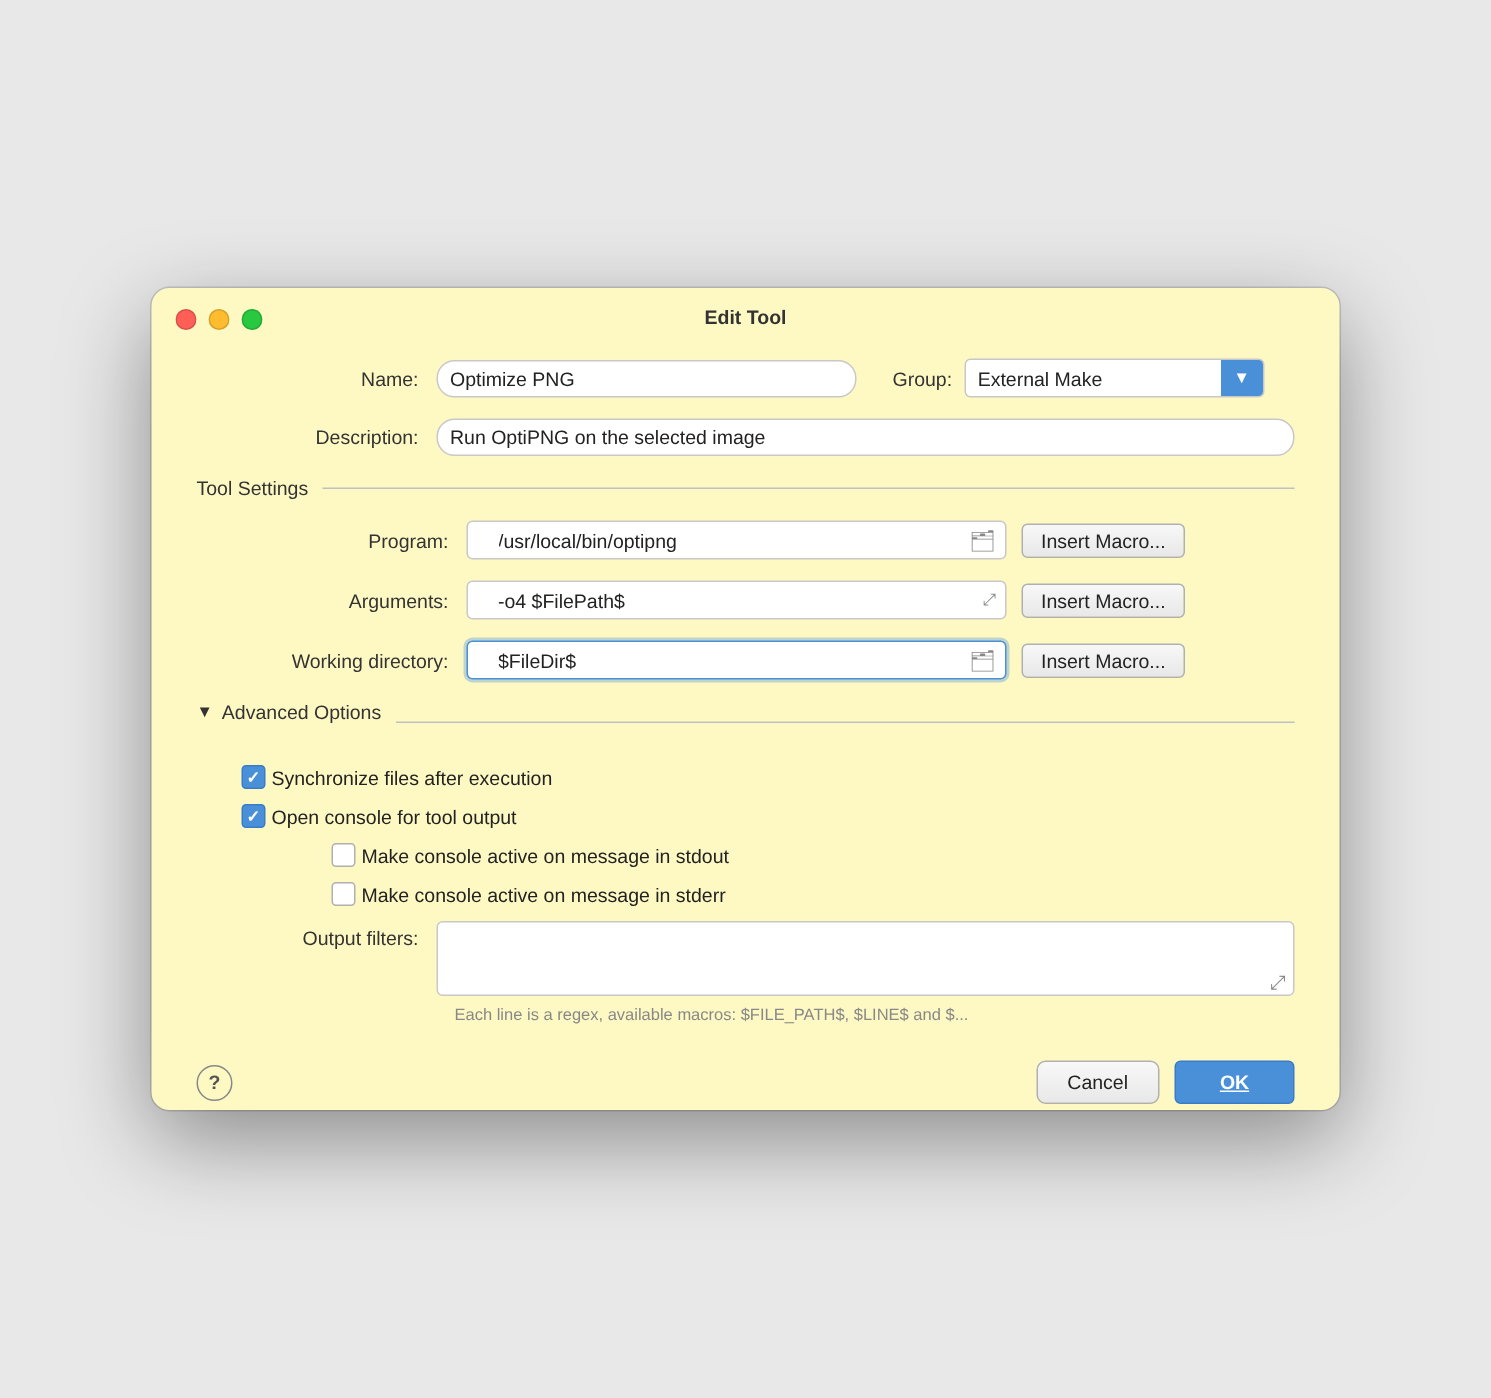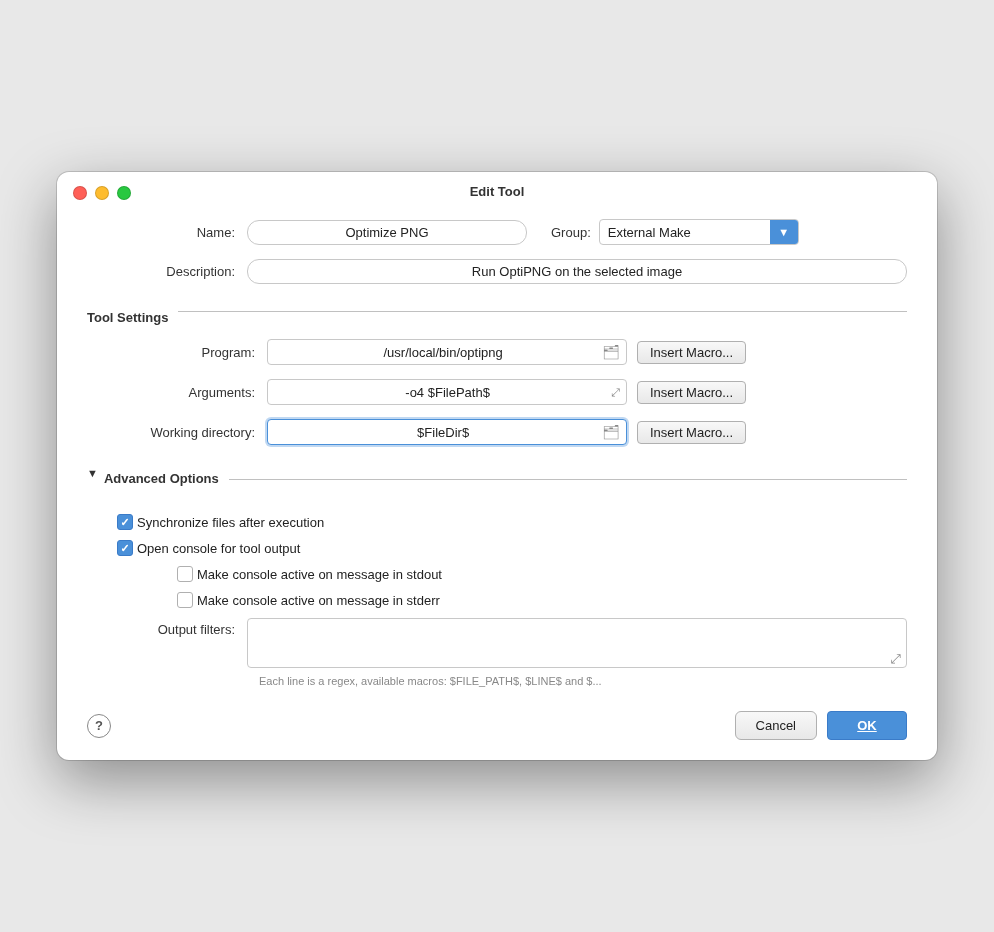--- a/index.html
+++ b/index.html
@@ -9,25 +9,25 @@
       display: flex;
       align-items: center;
       justify-content: center;
       min-height: 100vh;
       font-family: -apple-system, BlinkMacSystemFont, "Helvetica Neue", Arial, sans-serif;
       font-size: 13px;
       color: #222;
     }
 
     .dialog {
-      background: #ffffff;
+      background: #fef9c3;
       border-radius: 12px;
       box-shadow: 0 20px 60px rgba(0,0,0,0.4), 0 0 0 1px rgba(0,0,0,0.15);
-      width: 880px;
-      padding: 0 0 20px 0;
+      width: 792px;
+      padding: 0 0 4px 0;
       position: relative;
     }
 
     
     .title-bar {
       display: flex;
       align-items: center;
       justify-content: center;
       padding: 12px 16px 10px 16px;
       position: relative;
@@ -78,21 +78,20 @@
     }
 
     input[type="text"] {
       background: #fff;
       border: 1px solid #c8c8c8;
       border-radius: 12px;
       padding: 4px 8px;
       font-size: 13px;
       color: #222;
       outline: none;
-      text-align: center;
     }
 
     .name-input {
       width: 280px;
     }
 
     .description-input {
       flex: 1;
     }
 
@@ -145,22 +144,21 @@
       display: flex;
       align-items: center;
       margin: 10px 0 14px 0;
     }
 
     .section-label {
       font-size: 13px;
       color: #333;
       white-space: nowrap;
       margin-right: 10px;
-      font-weight: 700;
-      margin-top: 12px;
+      font-weight: 400;
     }
 
     .separator-line {
       flex: 1;
       height: 1px;
       background: #c0c0c0;
     }
 
     
     .tool-row {

